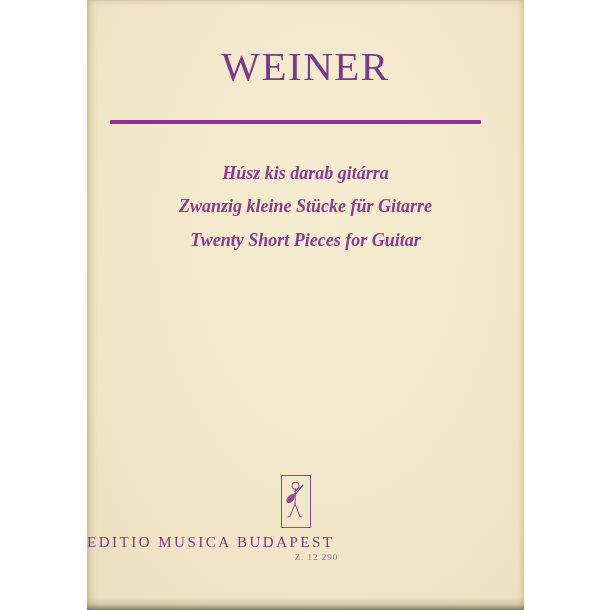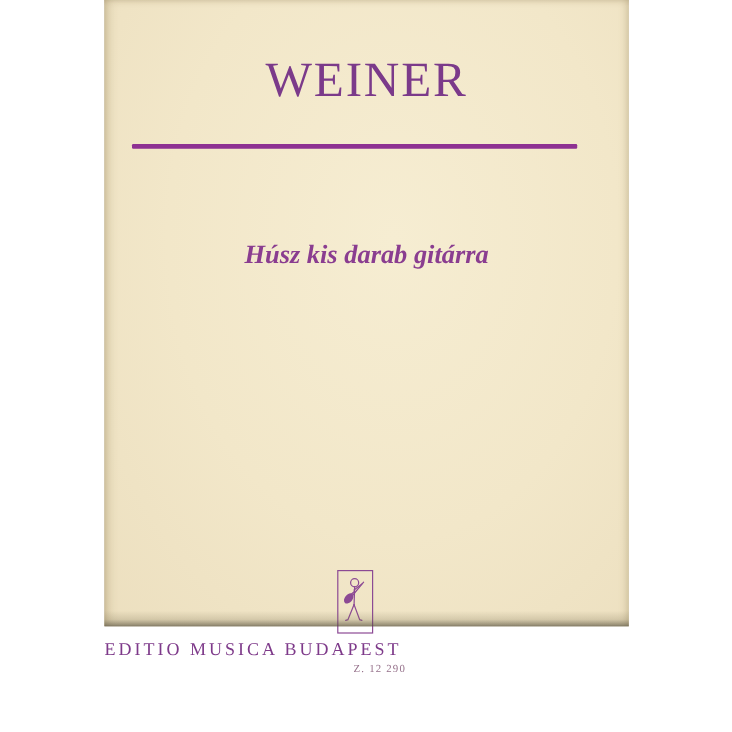--- a/index.html
+++ b/index.html
@@ -16,21 +16,21 @@
     width: 610px;
     height: 610px;
     background: #ffffff;
   }
   
   .cover {
     position: absolute;
     left: 87px;
     top: 0;
     width: 437px;
-    height: 522px;
+    height: 610px;
     background:
       radial-gradient(ellipse at 55% 38%, #f6edd2 0%, #f2e7c9 55%, #ecdfbf 100%);
     box-shadow:
       inset 7px 0 9px -6px rgba(125, 105, 60, 0.45),
       inset -5px 0 7px -4px rgba(125, 105, 60, 0.35),
       inset 0 4px 6px -4px rgba(125, 105, 60, 0.25);
   }
   
   .cover-bottom-shadow {
     position: absolute;
@@ -64,24 +64,23 @@
     background: #8e3192;
     border-radius: 1px;
   }
   .subtitle {
     position: absolute;
     left: 0;
     width: 100%;
     text-align: center;
     font-style: italic;
     font-weight: 600;
-    font-size: 22px;
+    font-size: 18px;
     color: #8a3d90;
     white-space: nowrap;
-    margin-top: 36px;
   }
   .subtitle-hu { top: 163px; }
   .subtitle-de { top: 196px; }
   .subtitle-en { top: 230px; }
   .editor {
     position: absolute;
     left: 0;
     top: 281px;
     width: 100%;
     text-align: center;
@@ -127,21 +126,23 @@
 <div class="stage">
 
   <div class="cover">
 
     <div class="composer">WEINER</div>
 
     <div class="rule"></div>
 
     <div class="subtitle subtitle-hu">Húsz kis darab gitárra</div>
 
+    <div class="subtitle subtitle-de">Zwanzig kleine Stücke für Gitarre</div>
 
+    <div class="subtitle subtitle-en">Twenty Short Pieces for Guitar</div>
 
 
     <div class="emblem">
       <svg viewBox="0 0 30 53" xmlns="http://www.w3.org/2000/svg">
         <g stroke="#8c4a94" stroke-width="1.1" fill="none" stroke-linecap="round">
 
           <circle cx="14.5" cy="9.5" r="3.6"></circle>
 
           <path d="M14.5 13 L14 29"></path>
 

